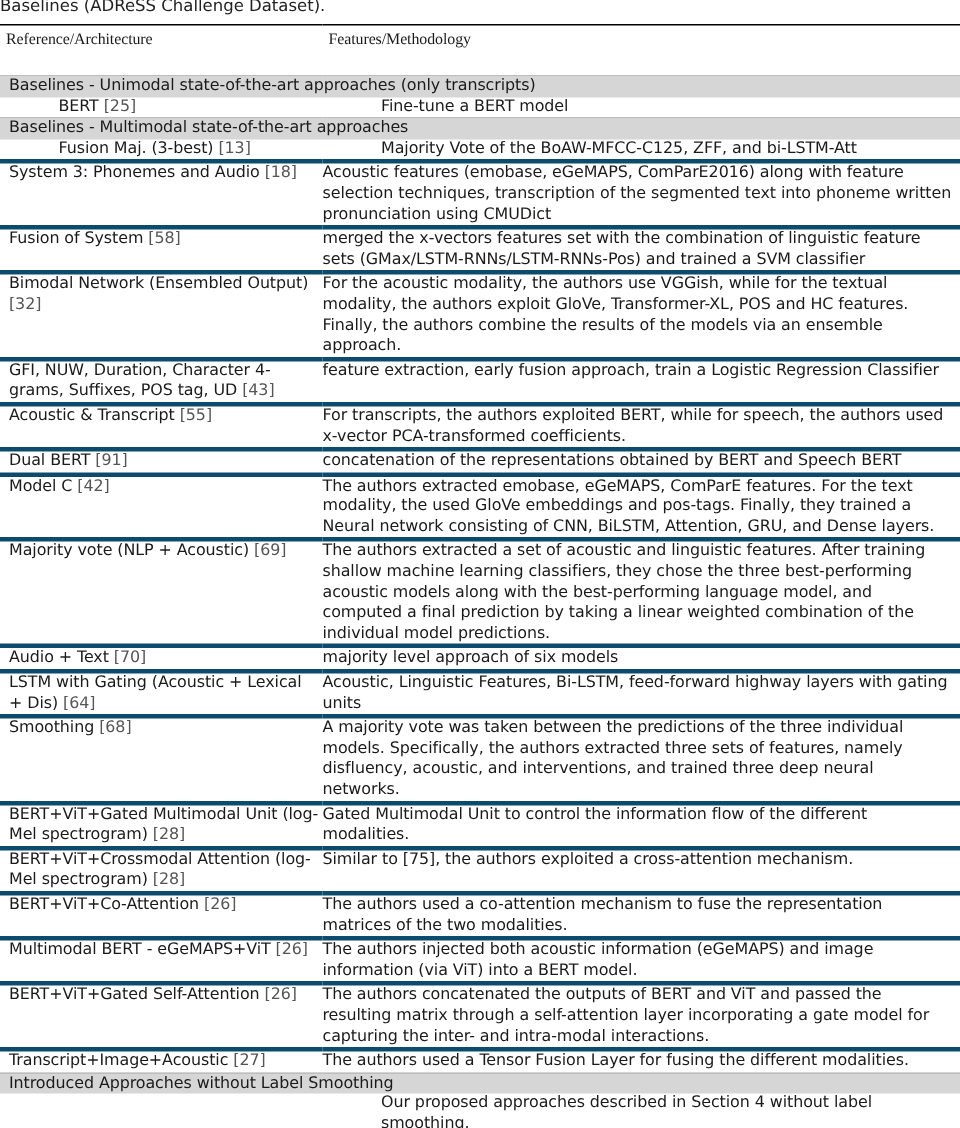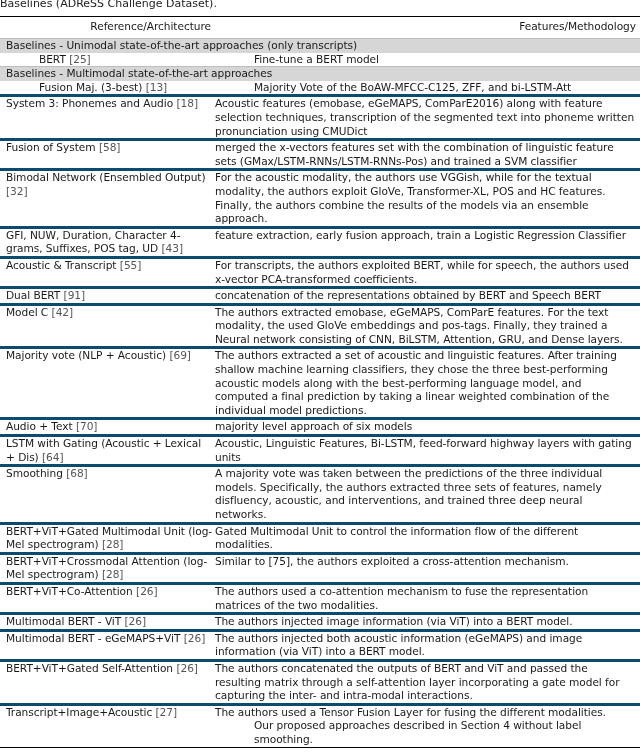--- a/index.html
+++ b/index.html
@@ -36,23 +36,24 @@
       letter-spacing: -0.05px;
     }
     table.results col.c1 { width: 215px; }
     table.results col.c2 { width: 425px; }
     table.results thead tr {
       border-top: 1.6px solid #000;
       border-bottom: 1px solid #000;
     }
     table.results th {
       font-weight: normal;
-      text-align: right;
-      padding: 3px 4px 4px 4px;
+      text-align: left;
+      padding: 3px 4px 16px 4px;
       height: 14px;
+      font-family: Liberation Serif, serif;
     }
     table.results td {
       vertical-align: top;
       padding: 0 2px 0 6px;
     }
     table.results td.c1cell {
       padding-left: 6px;
       padding-right: 2px;
     }
     table.results td.c2cell {
@@ -161,33 +162,32 @@
       </tr>
       <tr class="row">
         <td class="c1cell"><span>BERT+ViT+Crossmodal Attention (log-Mel spectrogram)</span> <span class="cite">[28]</span></td>
         <td class="c2cell">Similar to [75], the authors exploited a cross-attention mechanism.</td>
       </tr>
       <tr class="row">
         <td class="c1cell"><span>BERT+ViT+Co-Attention</span> <span class="cite">[26]</span></td>
         <td class="c2cell">The authors used a co-attention mechanism to fuse the representation matrices of the two modalities.</td>
       </tr>
       <tr class="row">
-        <td class="c1cell"><span>Multimodal BERT - ViT</span> <span class="cite">[26]</span></td>
-        <td class="c2cell">The authors injected image information (via ViT) into a BERT model.</td>
-      </tr>
-      <tr class="row">
         <td class="c1cell"><span>Multimodal BERT - eGeMAPS+ViT</span> <span class="cite">[26]</span></td>
         <td class="c2cell">The authors injected both acoustic information (eGeMAPS) and image information (via ViT) into a BERT model.</td>
       </tr>
       <tr class="row">
         <td class="c1cell"><span>BERT+ViT+Gated Self-Attention</span> <span class="cite">[26]</span></td>
         <td class="c2cell">The authors concatenated the outputs of BERT and ViT and passed the resulting matrix through a self-attention layer incorporating a gate model for capturing the inter- and intra-modal interactions.</td>
       </tr>
       <tr class="row">
         <td class="c1cell"><span>Transcript+Image+Acoustic</span> <span class="cite">[27]</span></td>
         <td class="c2cell">The authors used a Tensor Fusion Layer for fusing the different modalities.</td>
       </tr>
+      <tr class="section">
+        <td colspan="2" class="c1cell">Introduced Approaches without Label Smoothing</td>
+      </tr>
       <tr class="row first last">
         <td class="c1cell"><span></span></td>
         <td class="c2cell">Our proposed approaches described in Section 4 without label smoothing.</td>
       </tr>
     </tbody>
 </table>
 
 </body></html>

